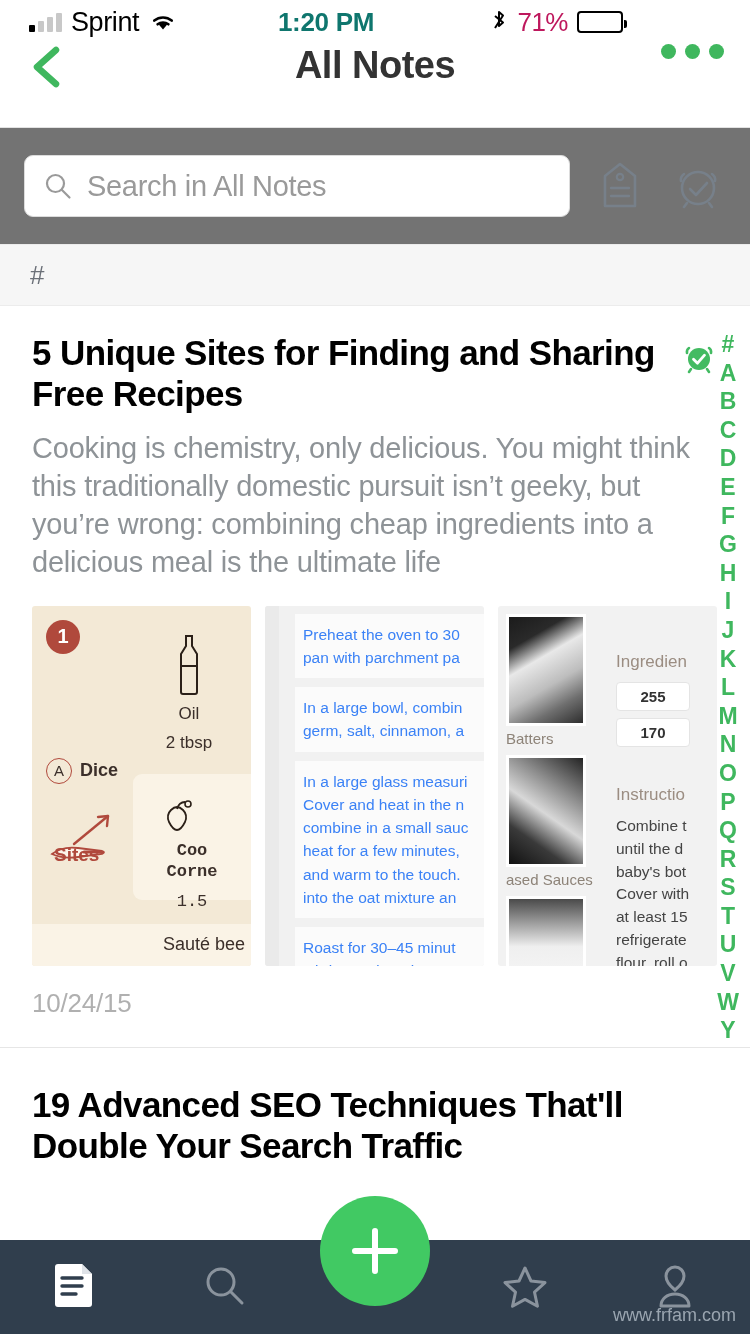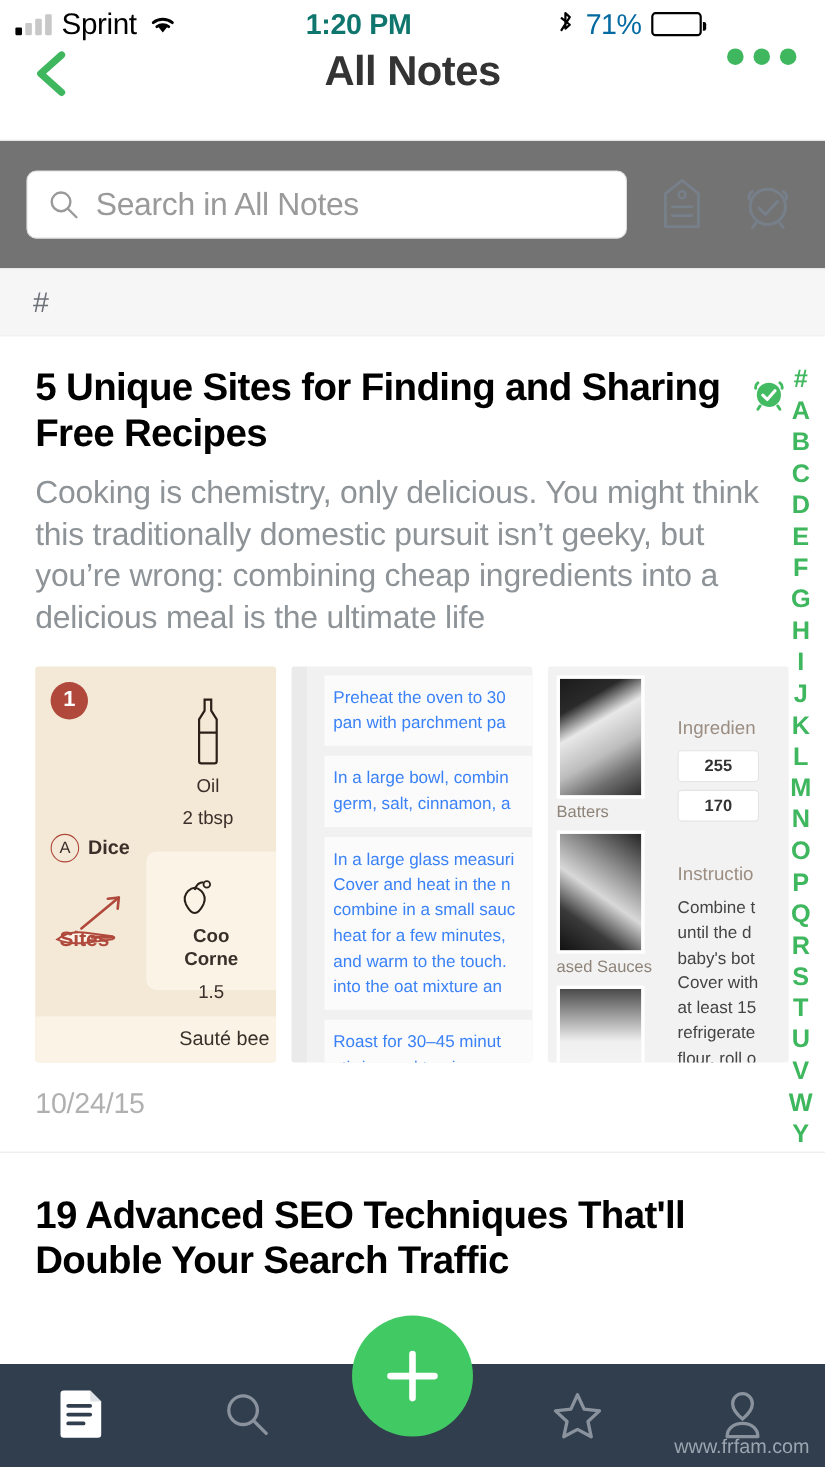--- a/index.html
+++ b/index.html
@@ -8,41 +8,41 @@
     font-family:"Liberation Sans", sans-serif;
     background:#ffffff;
     overflow:hidden;
     position:relative;
   }
 
   
   .status-bar{
     height:44px; width:652px;
     display:flex; align-items:center;
-    padding:0 14px;
+    padding:0 29px;
     background:#ffffff;
     position:relative;
   }
   .sb-left{ display:flex; align-items:center; gap:9px; }
   .signal{ display:flex; align-items:flex-end; gap:3px; height:20px; }
   .signal i{ display:block; width:6px; border-radius:1px; background:#c8c8c8; }
   .signal i.on{ background:#000; }
   .signal i:nth-child(1){ height:7px; }
   .signal i:nth-child(2){ height:11px; }
   .signal i:nth-child(3){ height:15px; }
   .signal i:nth-child(4){ height:19px; }
   .carrier{ font-size:27px; color:#000; letter-spacing:-0.4px; }
   .sb-center{
     position:absolute; left:0; right:0; top:0; bottom:0;
     display:flex; align-items:center; justify-content:center;
     pointer-events:none;
   }
   .clock{ font-size:26px; font-weight:bold; color:#0f766e; letter-spacing:-0.3px; }
   .sb-right{ margin-left:auto; display:flex; align-items:center; gap:9px; }
-  .battery-pct{ font-size:26px; color:#0369a1; letter-spacing:-0.5px; }
+  .battery-pct{ font-size:26px; color:#be185d; letter-spacing:-0.5px; }
   .battery{
     width:46px; height:22px; border:2px solid #000; border-radius:4px;
     position:relative; padding:2px;
   }
   .battery:after{
     content:""; position:absolute; right:-6px; top:7px;
     width:3px; height:8px; background:#000; border-radius:0 2px 2px 0;
   }
   .battery .fill{ height:100%; background:#000; border-radius:1px; }
 
@@ -135,21 +135,21 @@
     width:26px; height:26px; border:1.5px solid #b0493c; border-radius:50%;
     display:flex; align-items:center; justify-content:center;
     font-size:15px; color:#3b2f2a;
   }
   .t1 .dice .lbl{ font-size:18px; color:#3b2f2a; font-weight:bold; }
   .t1 .knife-lbl{
     position:absolute; left:22px; top:238px; font-size:19px; color:#b0493c; font-weight:bold;
   }
   .t1 .subpanel{
     position:absolute; right:0; top:168px; width:118px; height:126px;
-    background:#faf3e6; border-radius:9px 0 0 9px;
+    background:#faf3e6; border-radius:9px 0 0 9px;font-family:Liberation Mono, monospace;
   }
   .t1 .subpanel .lbl{
     font-size:17px; color:#3b2f2a; font-weight:bold; text-align:center;
     margin-top:66px; line-height:1.25;
   }
   .t1 .subpanel .amt{ font-size:17px; color:#3b2f2a; text-align:center; margin-top:10px; }
   .t1 .footer{
     position:absolute; left:0; right:0; bottom:0; height:42px;
     background:#faf3e6; display:flex; align-items:center; justify-content:flex-end;
     padding-right:6px; font-size:18px; color:#3b2f2a;

